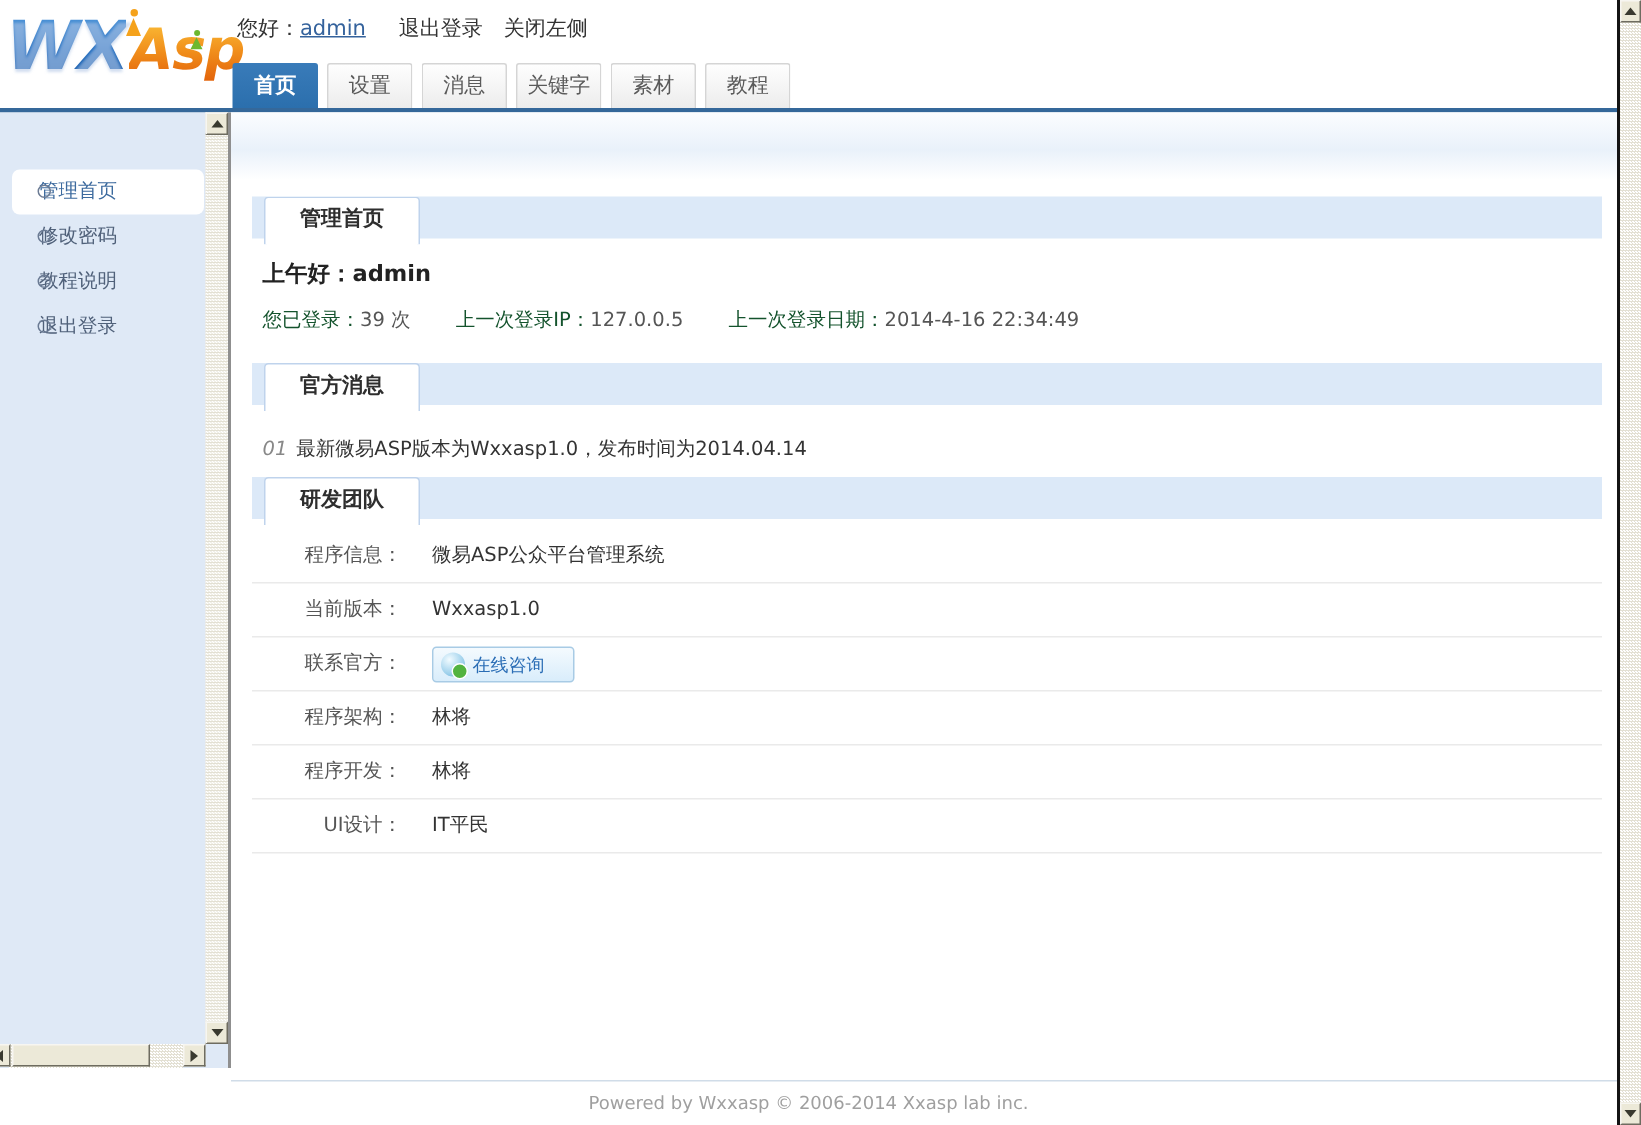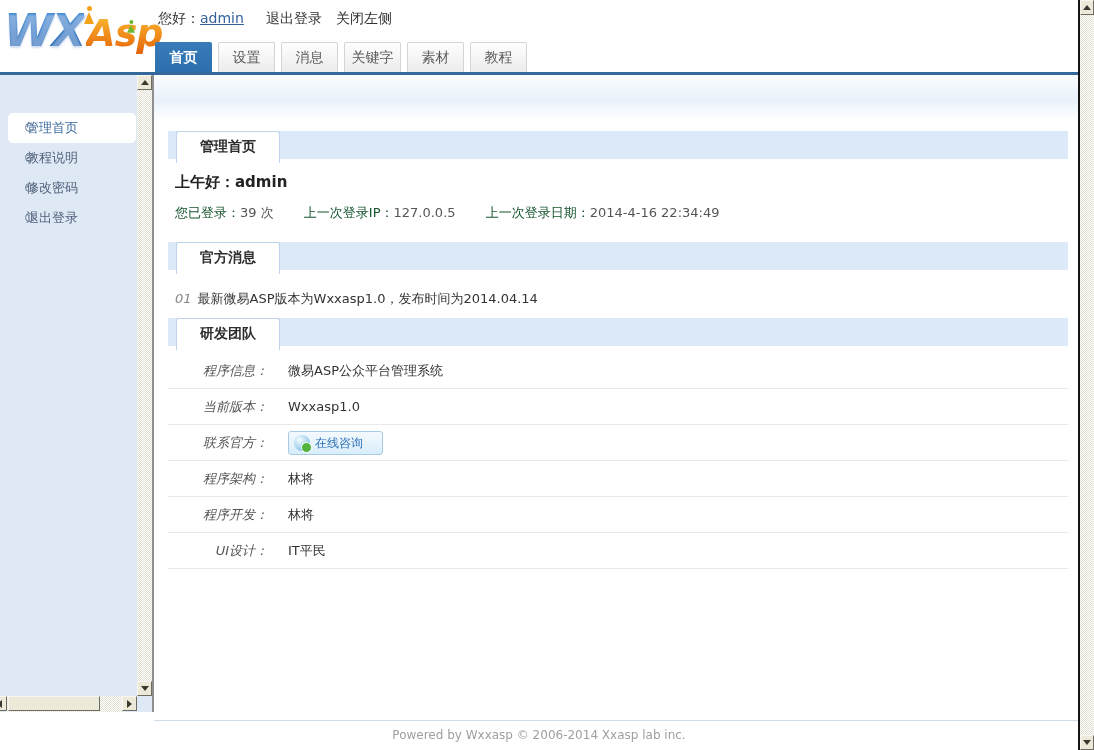--- a/index.html
+++ b/index.html
@@ -93,21 +93,21 @@
   .stats { position:absolute; left:21px; top:129px; font-size:13px; white-space:nowrap; }
   .stat-group { margin-right:26px; }
   .stat-label { color:#14532d; } .stat-value { color:#555; }
 
   .news-line { position:absolute; left:21px; top:215px; font-size:13px; color:#333; }
   .news-index { font-style:italic; color:#888; margin-right:6px; }
 
   .team-table { position:absolute; left:14px; right:10px; top:278px; }
   .team-row { height:36px; line-height:35px; border-bottom:1px solid #eaeaea; font-size:13px;
               display:flex; align-items:center; }
-  .team-label { display:inline-block; width:100px; text-align:right; color:#555;font-style:italic; }
+  .team-label { display:inline-block; width:100px; text-align:right; color:#555; }
   .team-value { margin-left:20px; color:#333; }
   .qq-btn { display:inline-flex; align-items:center; gap:5px; margin-left:20px;
             padding:2px 19px 2px 5px; background:linear-gradient(180deg,#f4fafe,#d9edfb);
             border:1px solid #a8cbe5; border-radius:3px; color:#2a6db5; font-size:12px;
             cursor:pointer; line-height:18px; }
   .qq-icon { position:relative; width:16px; height:16px; border-radius:50%;
              background:radial-gradient(circle at 35% 30%, #f2fbff 0%, #9fd1ec 60%, #5ea8d6 100%); }
   .qq-icon::after { content:""; position:absolute; right:-2px; bottom:-2px; width:9px; height:9px;
                     border-radius:50%; background:#52b33f; border:1px solid #fff; }
 
@@ -168,25 +168,25 @@
   </div>
 
   <div class="sidebar">
     <div class="side-menu">
       <div class="side-item active">
         <span class="bullet"></span>
         <span>管理首页</span>
       </div>
       <div class="side-item">
         <span class="bullet"></span>
+        <span>修改密码</span>
+      </div>
+      <div class="side-item">
+        <span class="bullet"></span>
         <span>教程说明</span>
-      </div>
-      <div class="side-item">
-        <span class="bullet"></span>
-        <span>修改密码</span>
       </div>
       <div class="side-item">
         <span class="bullet"></span>
         <span>退出登录</span>
       </div>
     </div>
     <div class="side-vscroll">
       <div class="sb-track-v"></div>
       <div class="sb-btn up">
           <span class="tri-up"></span>

